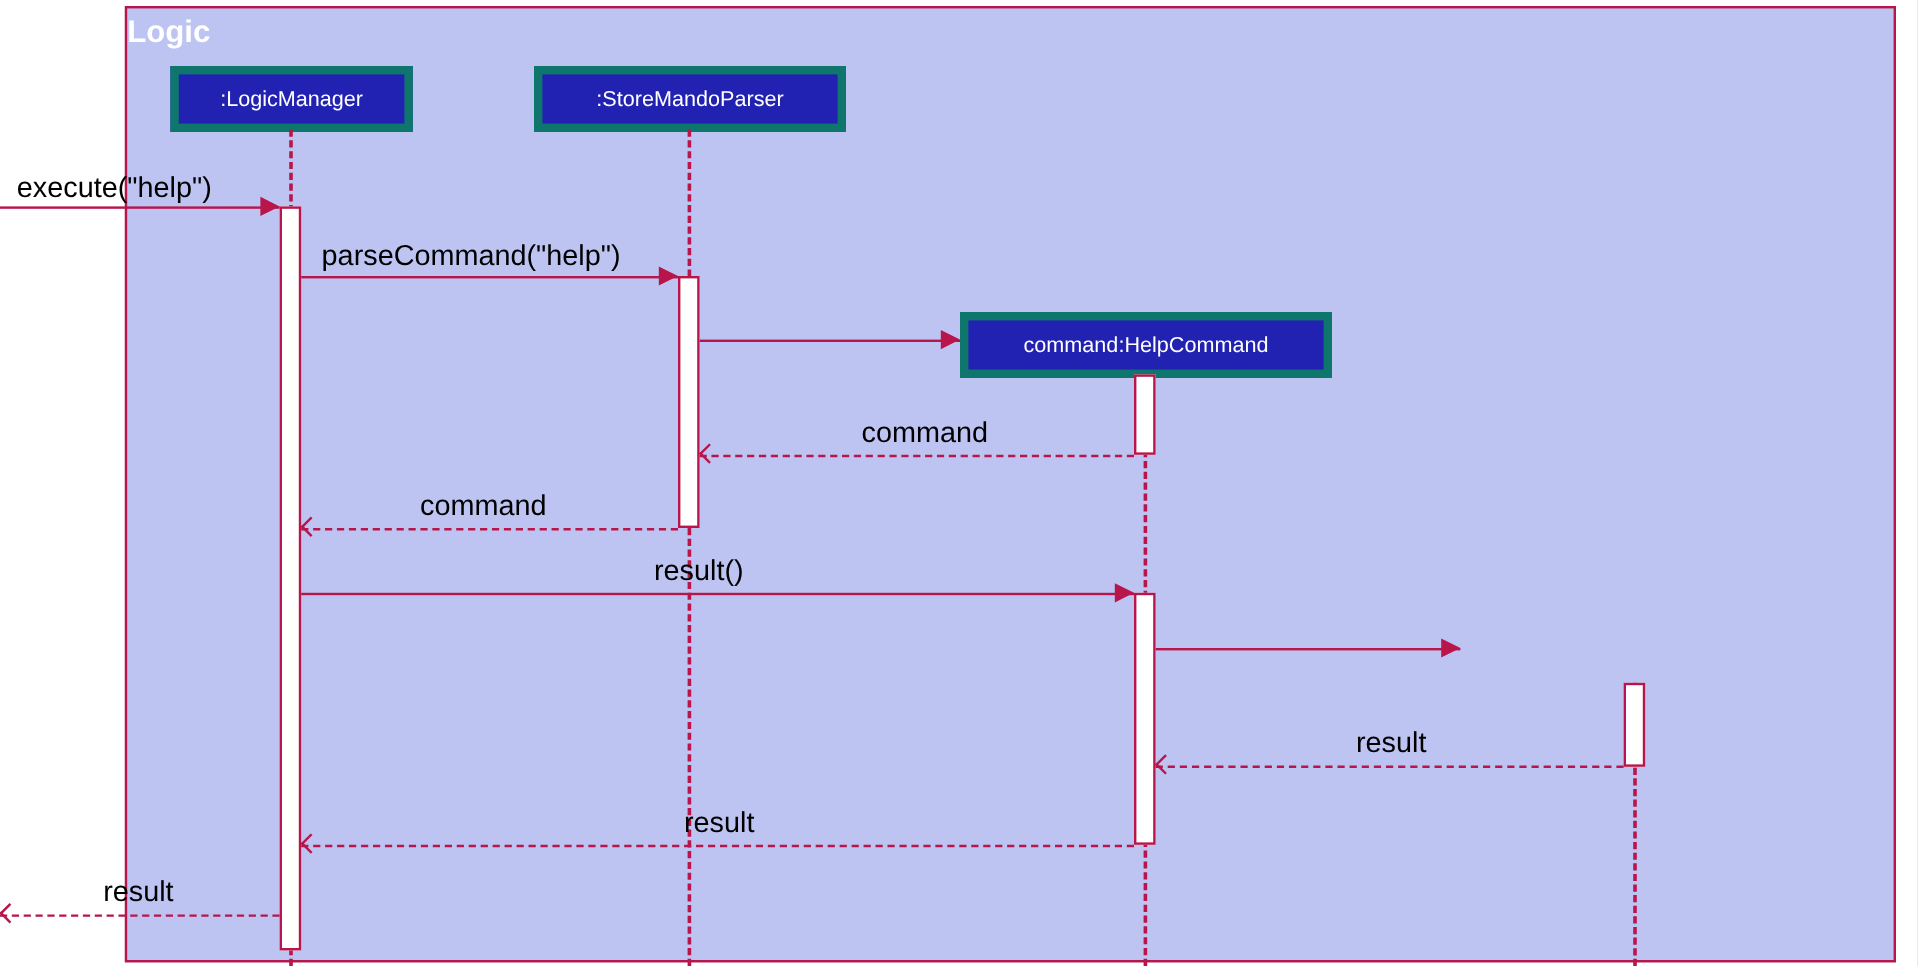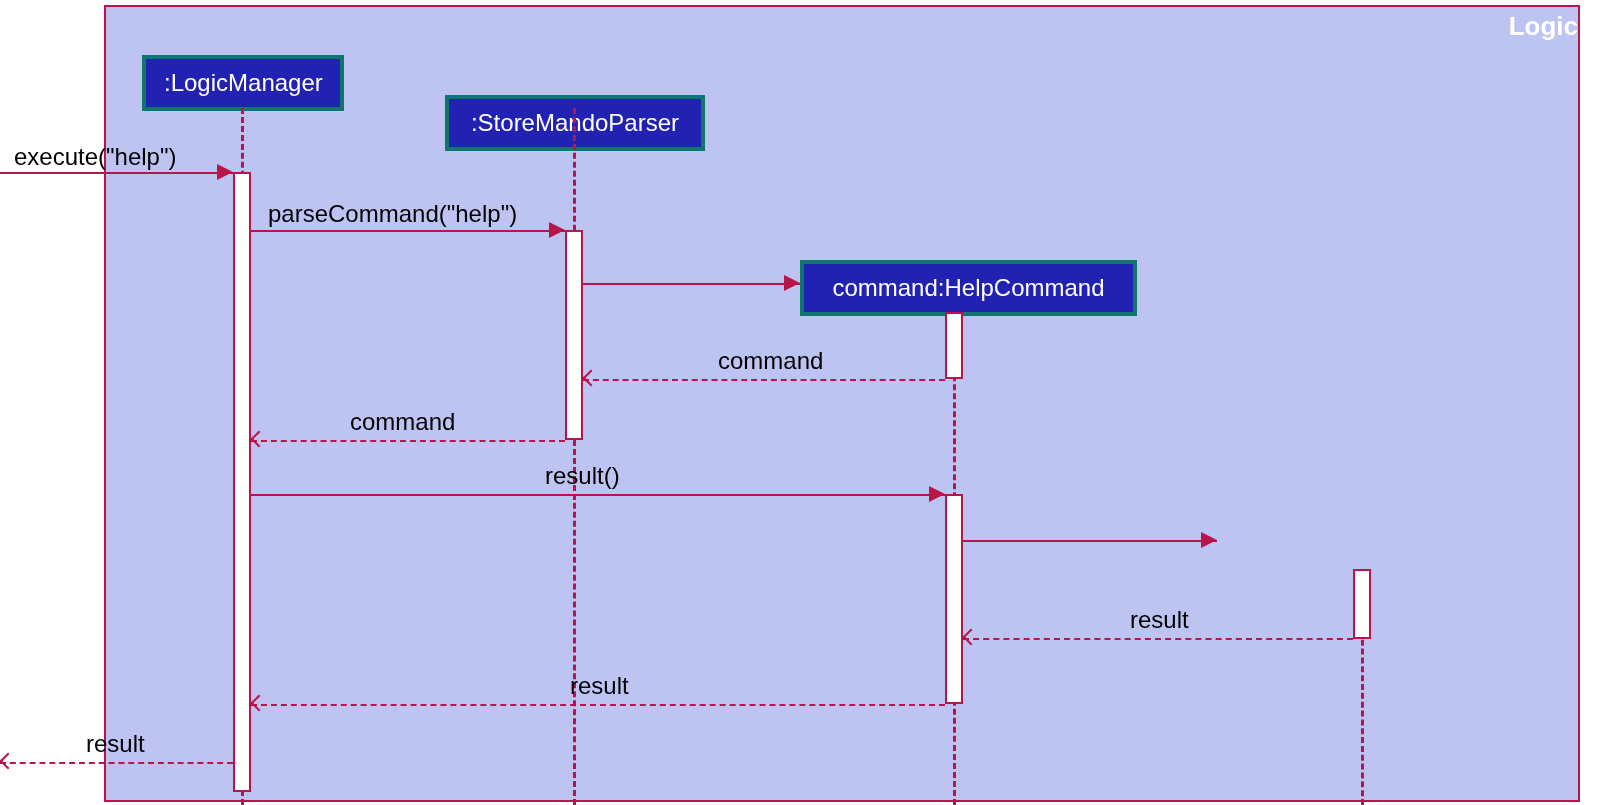--- a/index.html
+++ b/index.html
@@ -18,31 +18,31 @@
   .logic-frame {
     position: absolute;
     left: 104px; top: 5px;
     width: 1476px; height: 797px;
     background: #bdc4f2;
     border: 2px solid #b8154a;
   }
   .logic-frame-title {
     position: absolute;
     top: 4px; left: 0; right: 0;
-    text-align: right;
+    text-align: left;
     color: #ffffff;
     font-size: 26px;
     font-weight: 600;
   }
   .participant-box {
     position: absolute;
     background: #2222b2;
-    border: 4px solid #0f766e;
+    border: 7px solid #0f766e;
     color: #ffffff;
-    font-size: 24px;
+    font-size: 18px;
     text-align: center;
     padding: 10px 18px;
     white-space: nowrap;
   }
   .lifeline {
     position: absolute;
     border-left: 3px dashed #b8154a;
   }
   .activation {
     position: absolute;
@@ -82,22 +82,22 @@
 </head>
 <body>
 
 <div class="diagram-container">
 
   <div class="logic-frame">
     <div class="logic-frame-title">Logic</div>
   </div>
 
   <div class="participant-box" style="left:142px; top:55px; width:202px;">:LogicManager</div>
-  <div class="participant-box" style="left:445px; top:55px; width:260px;margin-top:40px;">:StoreMandoParser</div>
-  <div class="participant-box" style="left:800px; top:260px; width:337px;">command:HelpCommand</div>
+  <div class="participant-box" style="left:445px; top:55px; width:260px;">:StoreMandoParser</div>
+  <div class="participant-box" style="left:800px; top:260px; width:310px;">command:HelpCommand</div>
 
   <div class="lifeline" style="left:241px; top:108px; height:697px;"></div>
   <div class="lifeline" style="left:573px; top:108px; height:697px;"></div>
   <div class="lifeline" style="left:953px; top:312px; height:493px;"></div>
   <div class="lifeline" style="left:1361px; top:569px; height:236px;"></div>
 
   <div class="activation" style="left:233px; top:172px; height:620px;"></div>
   <div class="activation" style="left:565px; top:230px; height:210px;"></div>
   <div class="activation" style="left:945px; top:312px; height:67px;"></div>
   <div class="activation" style="left:945px; top:494px; height:210px;"></div>

